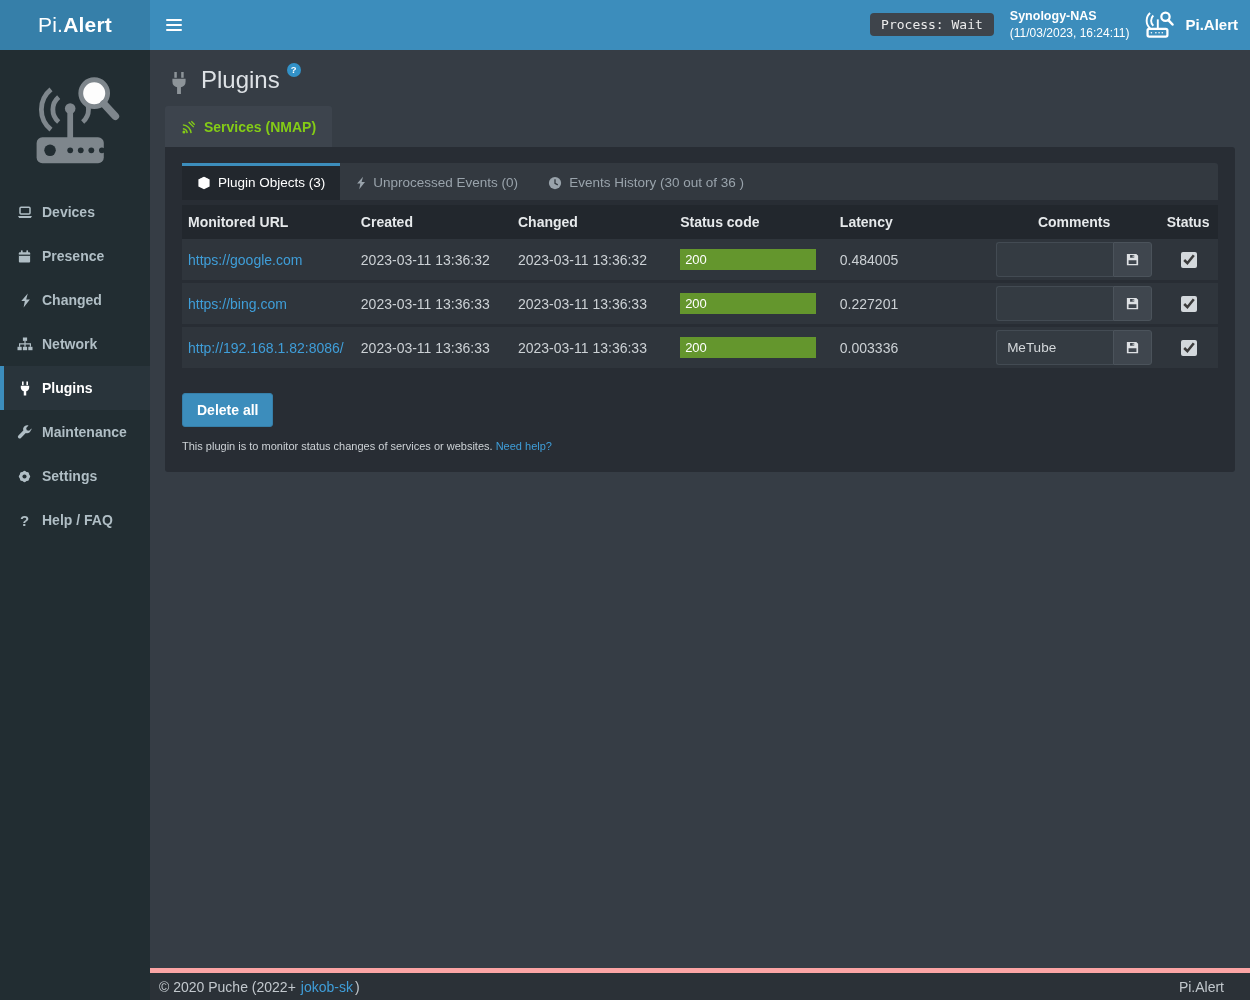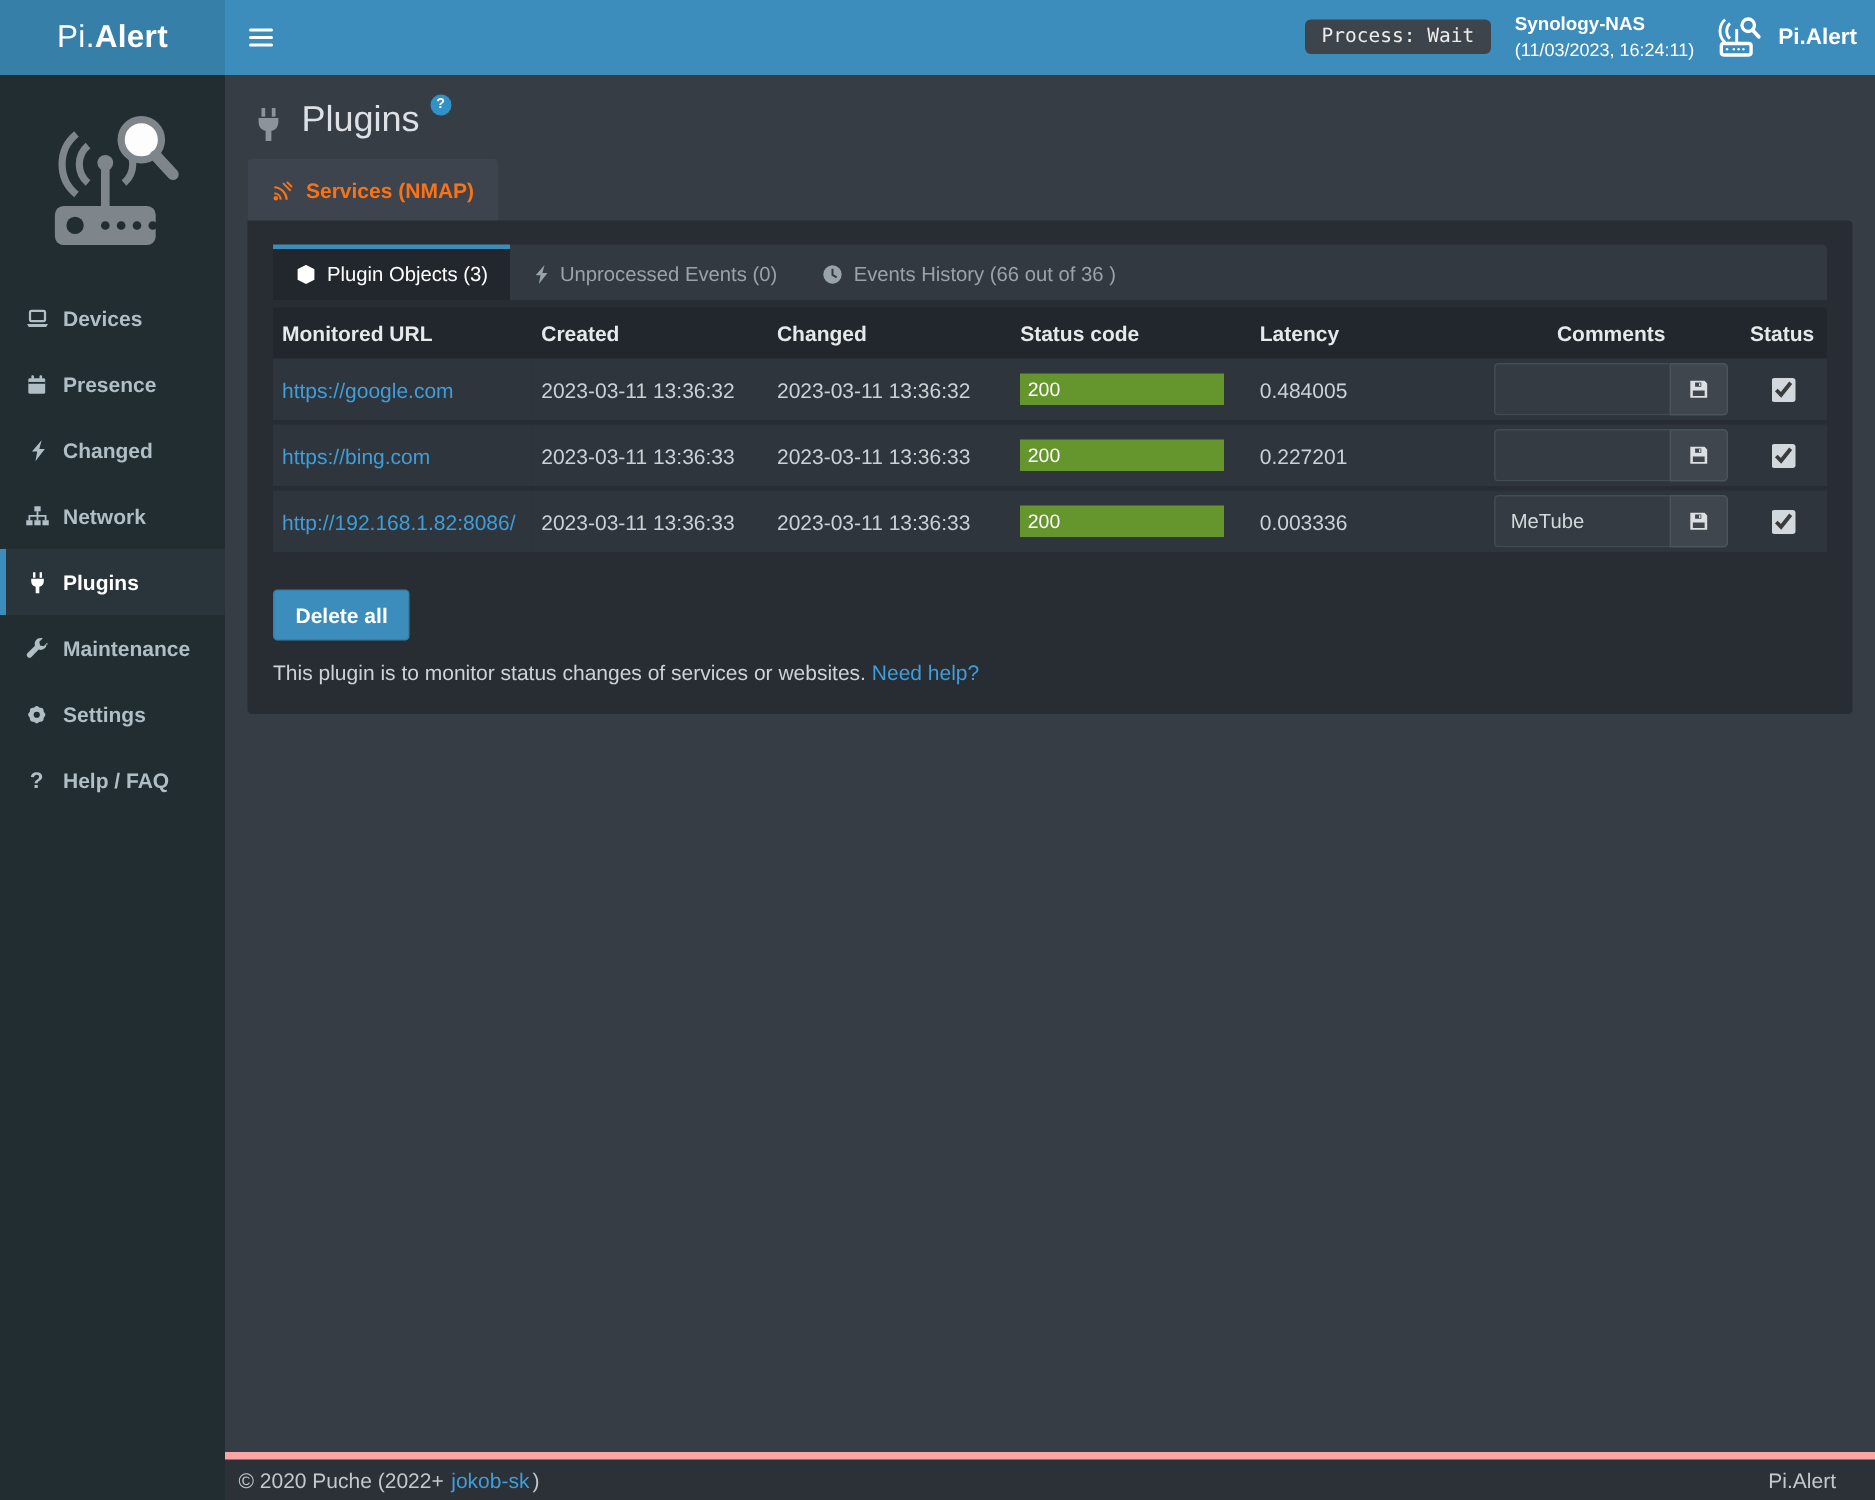--- a/index.html
+++ b/index.html
@@ -64,21 +64,21 @@
     display:inline-block; width:14px; height:14px; border-radius:50%;
     background:#3292c8; color:#fff; font-size:9.5px; font-weight:700;
     text-align:center; line-height:14px; vertical-align:top; margin:-4px 0 0 -4px;
     cursor:pointer;
   }
 
   .tabs-outer { display:flex; }
   .tab-outer {
     display:flex; align-items:center; gap:8px;
     padding:10px 16px 12px; font-size:14px; font-weight:600;
-    color:#f97316; background:#3d444d;
+    color:#84cc16; background:#3d444d;
     border-top:3px solid transparent; border-radius:3px 3px 0 0;
     margin-right:3px; cursor:pointer;
   }
   .tab-outer.active { background:#282d34; color:#edeff1; border-top-color:#3c8dbc; }
 
   .panel { background:#282d34; border-radius:0 3px 3px 3px; padding:16px 17px 20px; }
 
   .tabs-inner { display:flex; background:#333940; border-radius:3px 3px 0 0; margin-bottom:5px; }
   .tab-inner {
     display:flex; align-items:center; gap:7px;
@@ -109,21 +109,21 @@
     width:39px; background:#3f464e; border:1px solid #4b535b; color:#dde0e3;
     border-radius:0 3px 3px 0; display:flex; align-items:center; justify-content:center; cursor:pointer;
   }
   .status-check { width:16px; height:16px; accent-color:#d3d8dc; cursor:pointer; }
 
   .delete-btn {
     margin-top:22px; background:#3c8dbc; border:1px solid #367fa9; color:#ffffff;
     font-size:14px; font-weight:600; padding:8px 14px; border-radius:3px; cursor:pointer;
     font-family:"Liberation Sans", sans-serif;
   }
-  .desc { margin-top:13px; font-size:14px; color:#cdd2d6; }
+  .desc { margin-top:13px; font-size:11px; color:#cdd2d6; }
   .desc a { color:#3f9ed9; text-decoration:none; }
 
   
   .footer {
     grid-column:2; grid-row:3;
     background:#2b3137; border-top:5px solid #fca5a5;
     display:flex; align-items:center; justify-content:space-between;
     padding:0 26px 0 9px; font-size:14px; color:#c2c8cd;
   }
   .footer a { color:#3f9ed9; text-decoration:none; margin:0 2px 0 5px; }
@@ -316,21 +316,21 @@
         </span>
         <span>Unprocessed Events (0)</span>
       </div>
       <div class="tab-inner">
         <span>
           <svg width="14" height="14" viewBox="0 0 16 16">
               <circle cx="8" cy="8" r="7" fill="currentColor"></circle>
               <path d="M8 3.6v4.7l3.2 1.9" stroke="#333940" stroke-width="1.5" fill="none"></path>
             </svg>
         </span>
-        <span>Events History (66 out of 36 )</span>
+        <span>Events History (30 out of 36 )</span>
       </div>
     </div>
 
     <table>
       <colgroup>
         <col style="width:173px">
           <col style="width:160px">
           <col style="width:165px">
         <col style="width:163px">
           <col style="width:159px">

